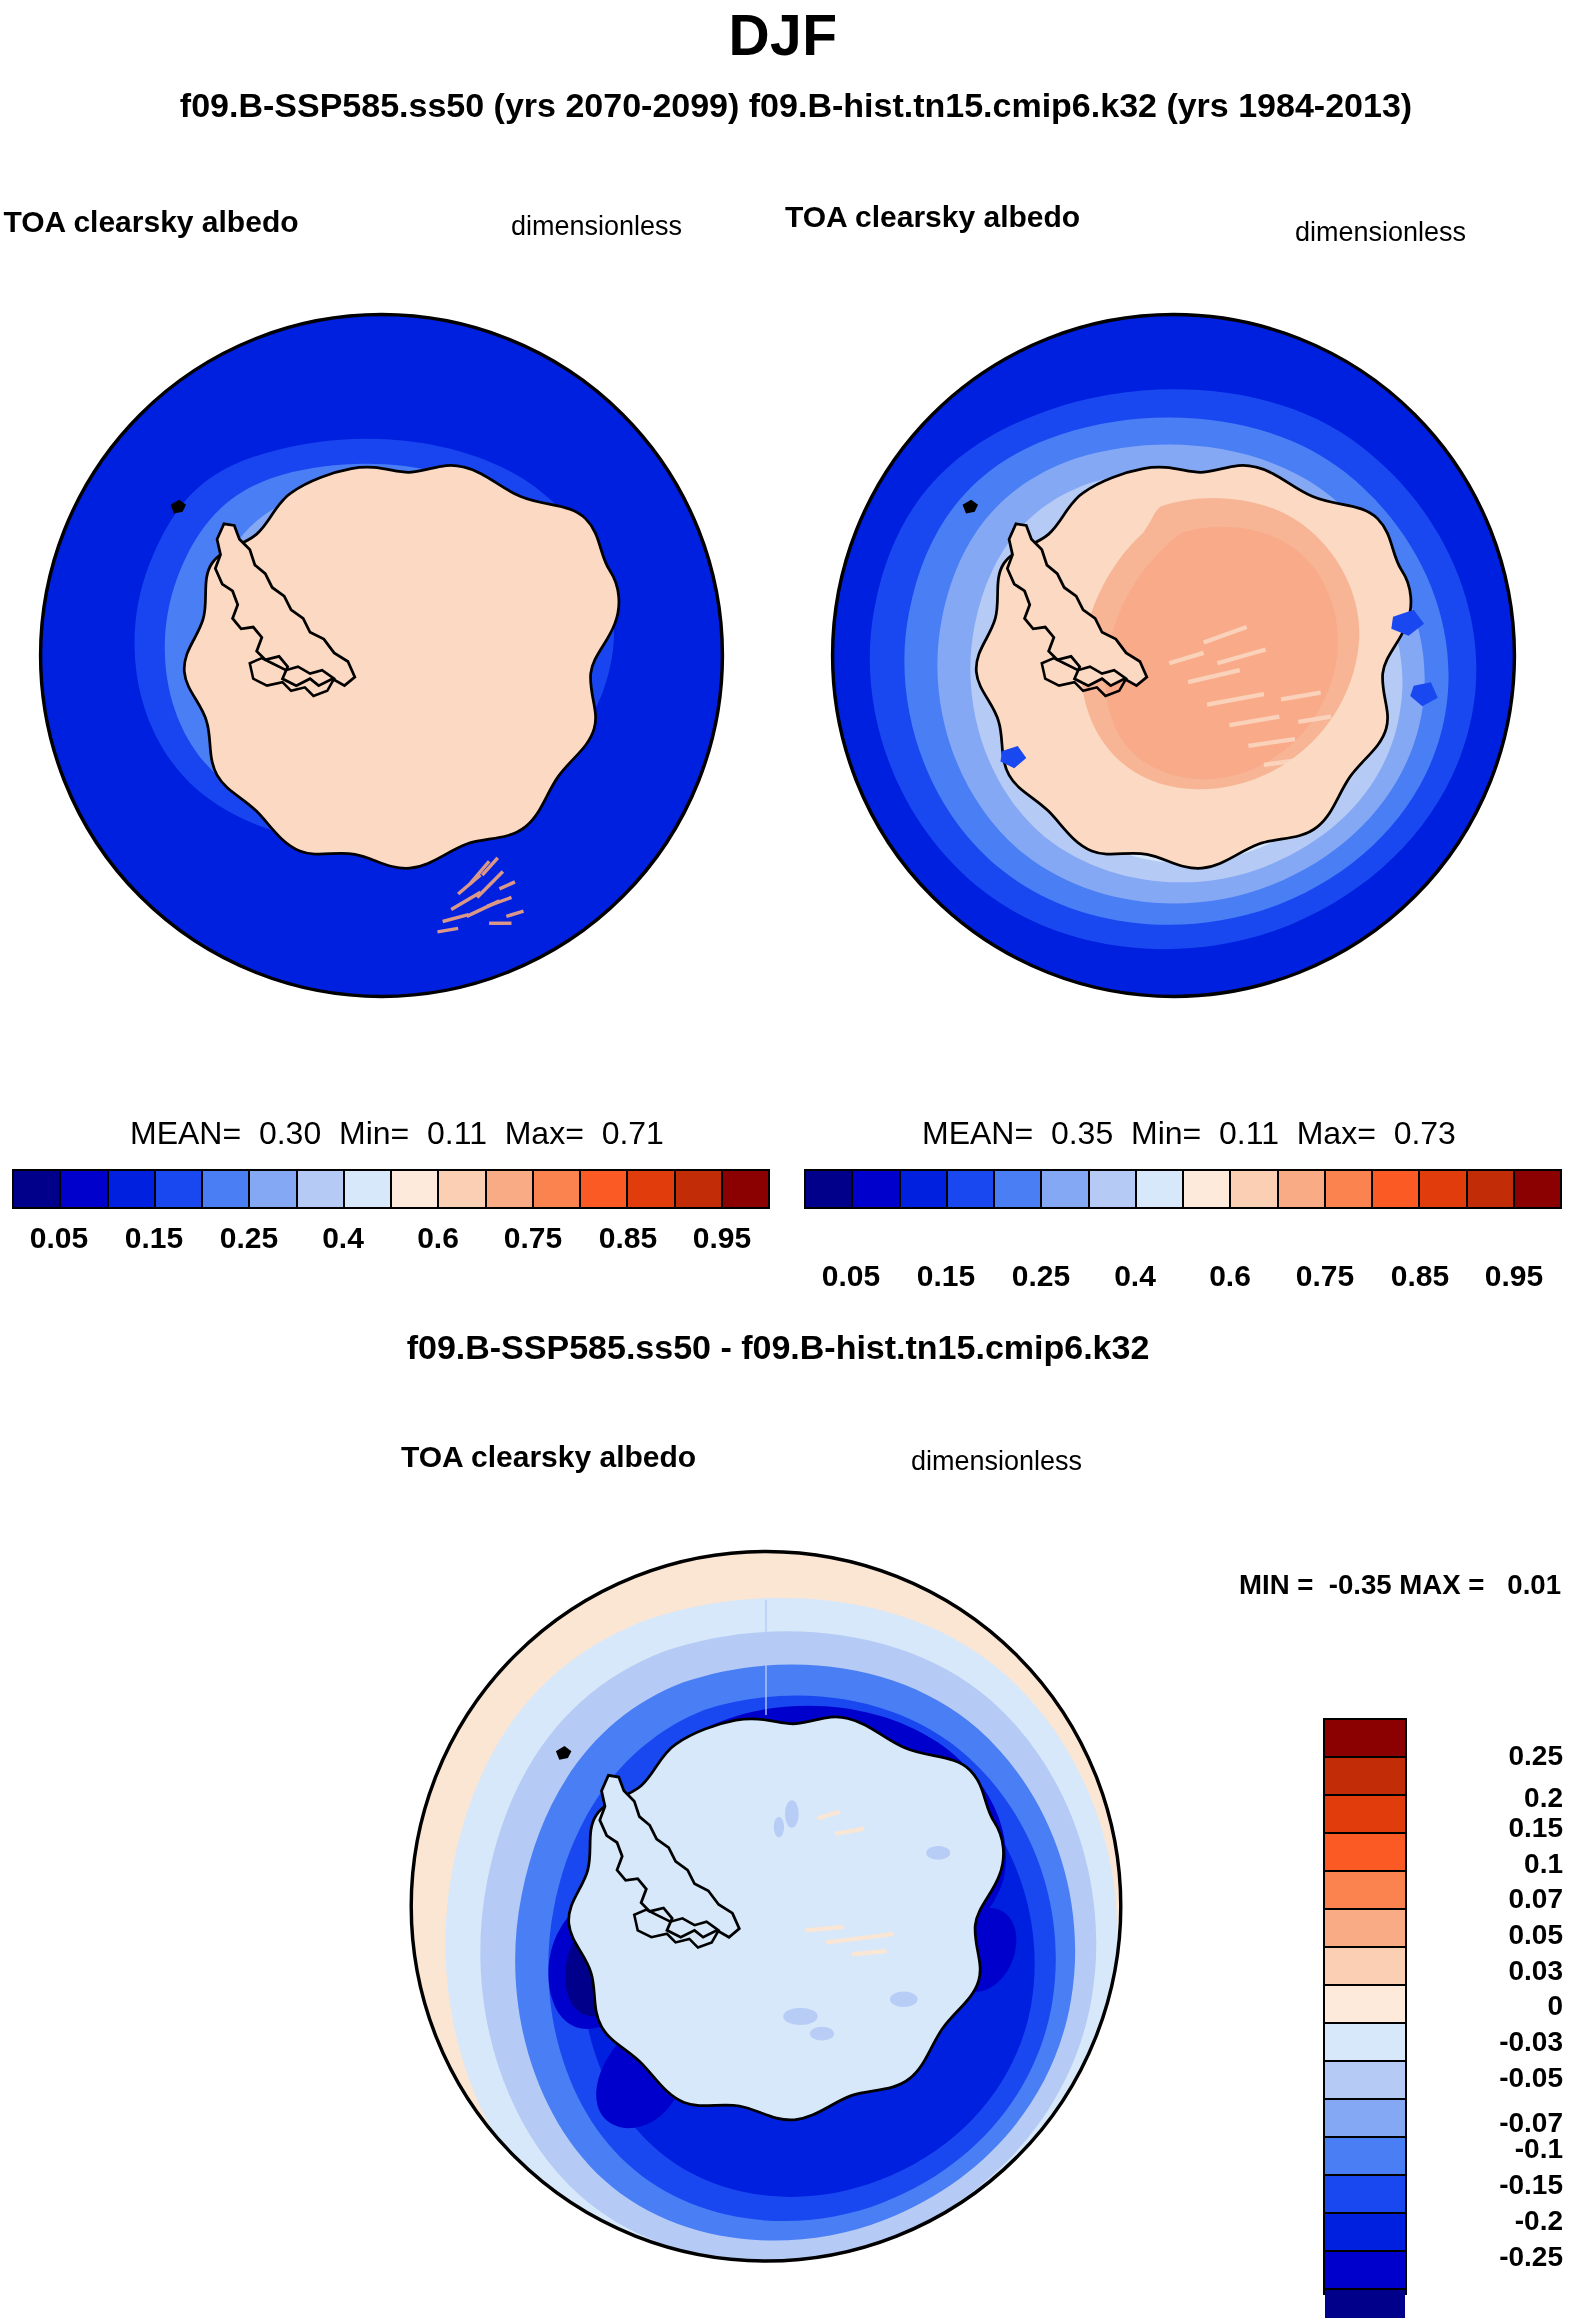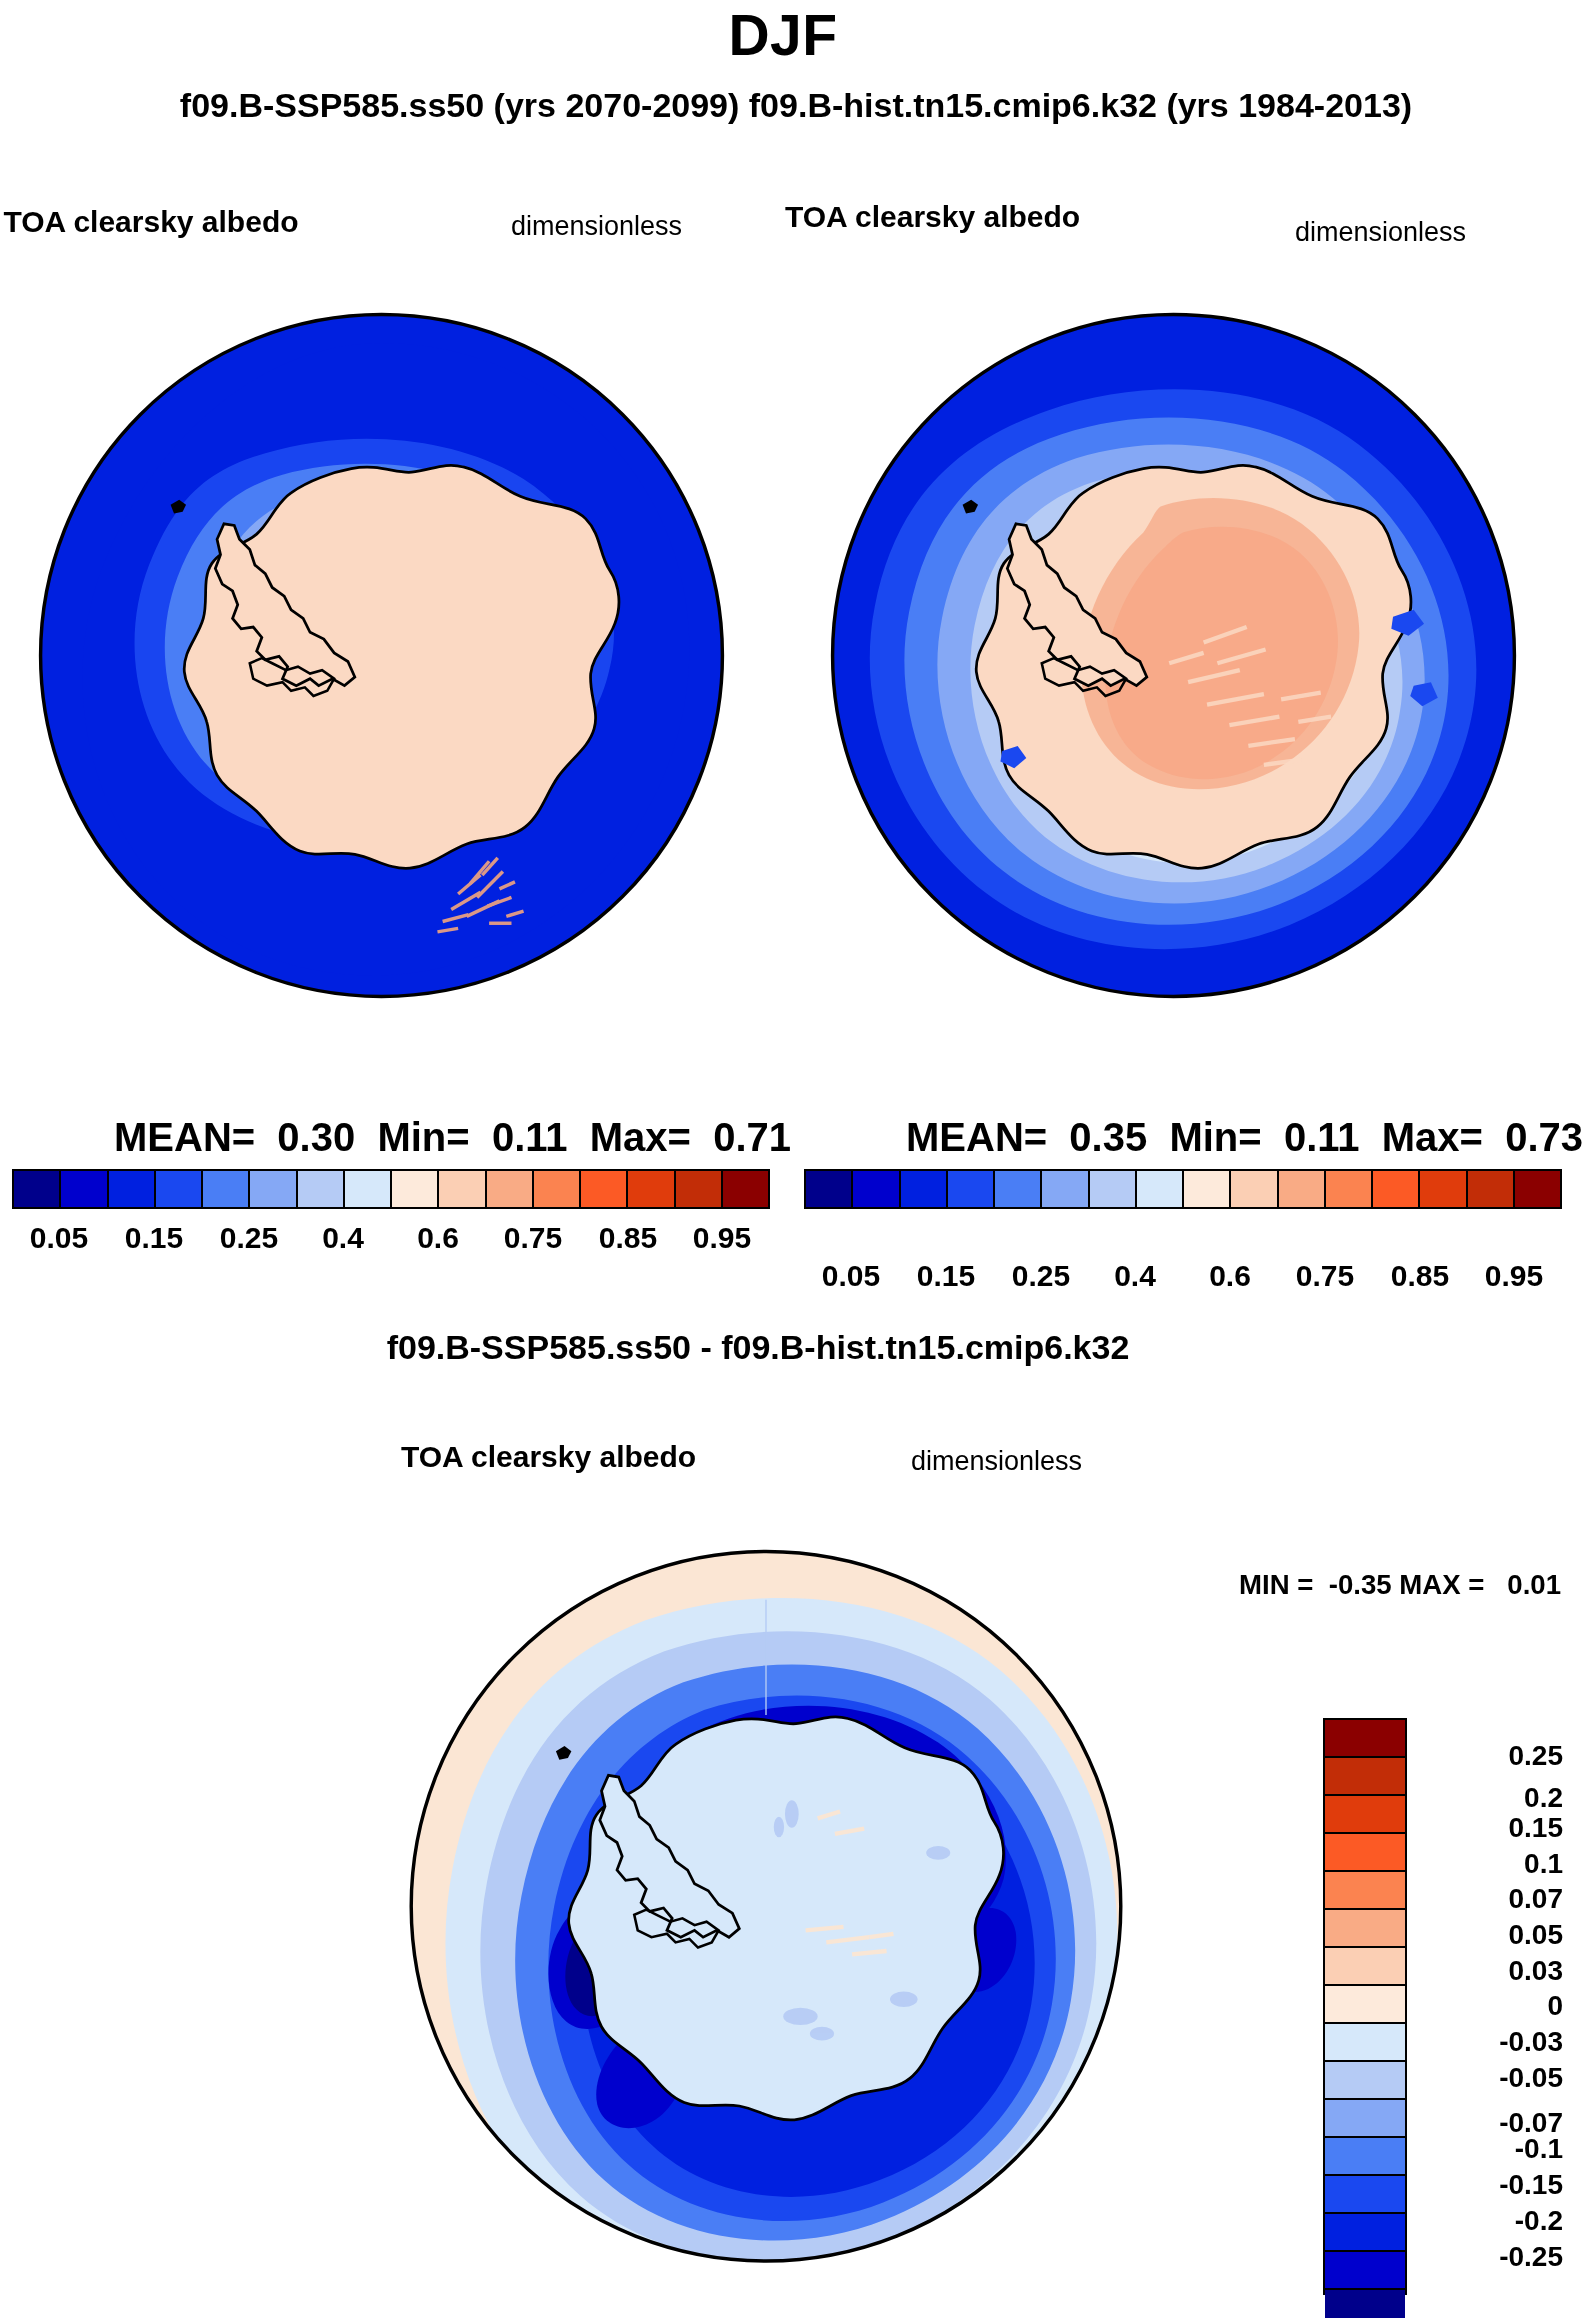--- a/index.html
+++ b/index.html
@@ -9,35 +9,35 @@
   #main-title{top:1.7px;left:0;width:1566px;text-align:center;
       font-size:57px;font-weight:bold;letter-spacing:0.4px;}
   #case-title{top:86px;left:0;width:1592px;text-align:center;
       font-size:34px;font-weight:bold;}
   .panel-var{font-size:30px;font-weight:bold;}
   .panel-units{font-size:27px;font-weight:normal;}
   #lvar{top:205px;left:3.4px;}
   #lunit{top:211px;left:511px;}
   #rvar{top:200px;left:785px;}
   #runit{top:217px;left:1295px;}
-  .statline{font-size:40px;font-weight:bold;white-space:pre;}
+  .statline{font-size:32px;font-weight:normal;white-space:pre;margin-left:16px;}
   #lstat{top:1115px;left:114px;}
   #rstat{top:1115px;left:906px;}
   .cbar-h{height:40px;border:2.6px solid #000;display:flex;box-sizing:border-box;}
   .cbar-h > i{flex:1 1 0;display:block;border-right:2.6px solid #000;}
   .cbar-h > i:last-child{border-right:none;}
   #lcbar{top:1169px;left:12px;width:758px;}
   #rcbar{top:1169px;left:804px;width:758px;}
   .cbar-labels{height:38px;position:relative;}
   .cbar-labels span{position:absolute;top:0;font-size:30px;font-weight:bold;
       transform:translateX(-50%);white-space:nowrap;}
   #lcbarlab{top:1221px;left:12px;width:758px;}
   #rcbarlab{top:1221px;left:804px;width:758px;}
   #diff-title{top:1328px;left:0;width:1516px;text-align:center;
-      font-size:34px;font-weight:bold;}
+      font-size:34px;font-weight:bold;padding-left:20px;}
   #dvar{top:1440px;left:401px;}
   #dunit{top:1446px;left:911px;}
   #dminmax{top:1569px;left:1211px;font-size:27.6px;font-weight:bold;white-space:pre;margin-left:28px;}
   #vcbar{top:1718px;left:1323px;width:84px;border:2.6px solid #000;
       box-sizing:border-box;}
   #vcbar > i{display:block;height:36px;border-bottom:2.6px solid #000;}
   #vcbar > i:last-child{border-bottom:none;}
   #vcbarlab{top:1718px;left:1421px;width:164px;height:573px;}
   #vcbarlab span{position:absolute;left:0;width:142px;text-align:right;
       font-size:28px;font-weight:bold;transform:translateY(-50%);}

